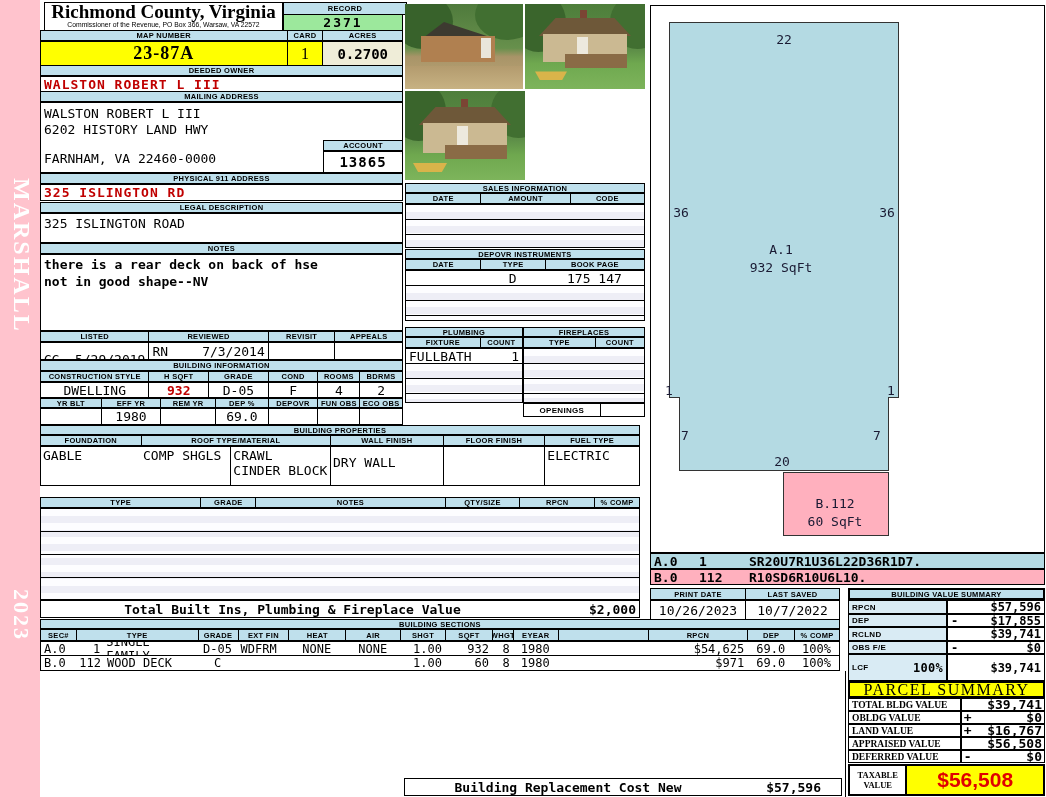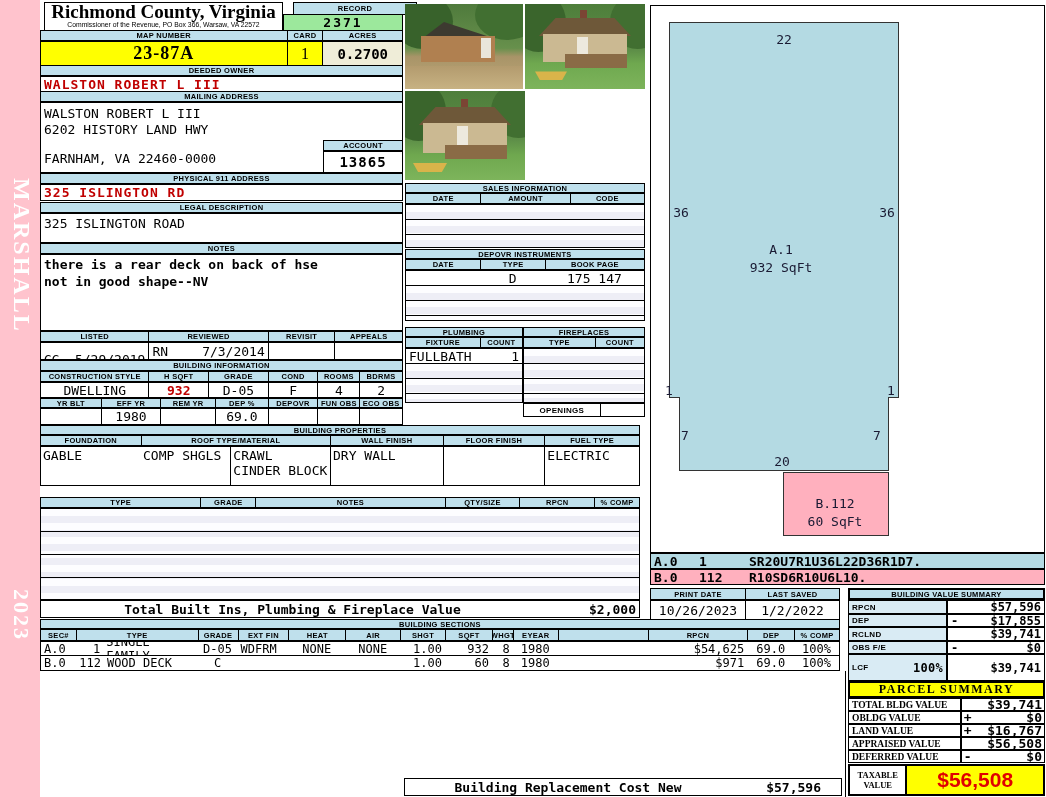--- a/index.html
+++ b/index.html
@@ -35,21 +35,21 @@
     <div class="abs serif" style="left:4px;top:160px;width:34px;height:190px;writing-mode:vertical-rl;display:flex;align-items:center;justify-content:center;
                 color:#fff;font-weight:bold;font-size:24px;letter-spacing:2px">MARSHALL</div>
     <div class="abs serif" style="left:4px;top:572px;width:34px;height:86px;writing-mode:vertical-rl;display:flex;align-items:center;justify-content:center;
                 color:#fff;font-weight:bold;font-size:22px;letter-spacing:2px">2023</div>
   </div>
 
   <div class="abs" style="left:44px;top:2px;width:239px;height:29px;background:#fff;border:1px solid #000;text-align:center">
     <div class="serif" style="font-size:19px;line-height:18px;font-weight:bold">Richmond County, Virginia</div>
     <div style="font-family:'Liberation Sans',sans-serif;font-size:6.8px;line-height:8px">Commissioner of the Revenue, PO Box 366, Warsaw, VA 22572</div>
   </div>
-  <div class="row hdrbg" style="left:293px;top:2px;width:124px;height:13px">
+  <div class="row hdrbg" style="left:283px;top:2px;width:124px;height:13px">
     <div class="c lbl" style="width:100%">RECORD</div>
   </div>
   <div class="row" style="left:283px;top:14px;width:120px;height:17px;background:#9CE89C">
     <div class="c mono" style="width:100%;font-weight:bold;letter-spacing:2px">2371</div>
   </div>
 
   <div class="row hdrbg" style="left:40px;top:30px;width:363px;height:11px">
     <div class="c lbl" style="width:247px">MAP NUMBER</div>
     <div class="c lbl" style="width:36px">CARD</div>
     <div class="c lbl" style="width:80px">ACRES</div>
@@ -173,21 +173,21 @@
   </div>
   <div class="row" style="left:40px;top:446px;width:600px;height:40px">
     <div class="c mono" style="width:190px;align-items:flex-start;justify-content:flex-start;padding:1px 0 0 2px">
       <span style="width:100px">GABLE</span>
       <span>COMP SHGLS</span>
     </div>
     <div class="c mono" style="width:100px;flex-direction:column;align-items:flex-start;justify-content:flex-start;padding:1px 0 0 2px">
       <span>CRAWL</span>
       <span>CINDER BLOCK</span>
     </div>
-    <div class="c mono" style="width:113px;align-items:flex-start;justify-content:flex-start;padding:1px 0 0 2px">DRY WALL</div>
+    <div class="c mono" style="width:113px;align-items:flex-start;justify-content:flex-start;padding:8px 0 0 2px">DRY WALL</div>
     <div class="c mono" style="width:102px"></div>
     <div class="c mono" style="width:95px;align-items:flex-start;justify-content:flex-start;padding:1px 0 0 2px">ELECTRIC</div>
   </div>
 
   <div class="row hdrbg" style="left:40px;top:497px;width:600px;height:11px">
     <div class="c lbl" style="width:160px">TYPE</div>
     <div class="c lbl" style="width:55px">GRADE</div>
     <div class="c lbl" style="width:190px">NOTES</div>
     <div class="c lbl" style="width:75px">QTY/SIZE</div>
     <div class="c lbl" style="width:75px">RPCN</div>
@@ -307,21 +307,21 @@
     <div class="c hl mono" style="width:50px;font-weight:bold;border-left:none">112</div>
     <div class="c hl mono" style="flex:1;font-weight:bold;border-left:none">R10SD6R10U6L10.</div>
   </div>
 
   <div class="row hdrbg" style="left:650px;top:588px;width:190px;height:12px">
     <div class="c lbl" style="width:95px">PRINT DATE</div>
     <div class="c lbl" style="width:95px">LAST SAVED</div>
   </div>
   <div class="row" style="left:650px;top:600px;width:190px;height:20px">
     <div class="c mono" style="width:95px">10/26/2023</div>
-    <div class="c mono" style="width:95px">1/2/2022</div>
+    <div class="c mono" style="width:95px">10/7/2022</div>
   </div>
 
   <div class="row hdrbg" style="left:848px;top:588px;width:197px;height:12px;border-width:2px">
     <div class="c lbl" style="width:100%">BUILDING VALUE SUMMARY</div>
   </div>
   <div class="row" style="left:848px;top:600px;width:197px;height:14px">
     <div class="c hl lbl" style="width:97px;background:#D9EBF4;font-size:8px">RPCN</div>
     <div class="c mono m12" style="width:98px;border-left:2px solid #000;justify-content:space-between;padding:0 3px;font-weight:bold">
       <span></span>
       <span>$57,596</span>
@@ -412,21 +412,21 @@
     <div class="c hr mono m12" style="width:21px;border-left:none">8</div>
     <div class="c mono m12" style="width:45px;border-left:none">1980</div>
     <div class="c" style="width:90px;border-left:none"></div>
     <div class="c hr mono m12" style="width:100px;border-left:none">$971</div>
     <div class="c mono m12" style="width:47px;border-left:none">69.0</div>
     <div class="c mono m12" style="width:45px;border-left:none">100%</div>
   </div>
 
   <div class="abs" style="left:845px;top:671px;width:1px;height:126px;background:#000"></div>
   <div class="row" style="left:848px;top:681px;width:197px;height:17px;background:#FFFF00;border-width:2px">
-    <div class="c serif" style="width:100%;font-weight:bold;font-size:12px;letter-spacing:1.5px">PARCEL SUMMARY</div>
+    <div class="c serif" style="width:100%;font-weight:normal;font-size:16px;letter-spacing:1.5px">PARCEL SUMMARY</div>
   </div>
   <div class="row" style="left:848px;top:698px;width:197px;height:13px">
     <div class="c hl serif" style="width:112px;font-weight:bold;font-size:9.5px">TOTAL BLDG VALUE</div>
     <div class="c mono" style="width:85px;justify-content:space-between;padding:0 2px;font-weight:bold;border-left:2px solid #000">
       <span></span>
       <span>$39,741</span>
     </div>
   </div>
   <div class="row" style="left:848px;top:711px;width:197px;height:13px">
     <div class="c hl serif" style="width:112px;font-weight:bold;font-size:9.5px">OBLDG VALUE</div>

